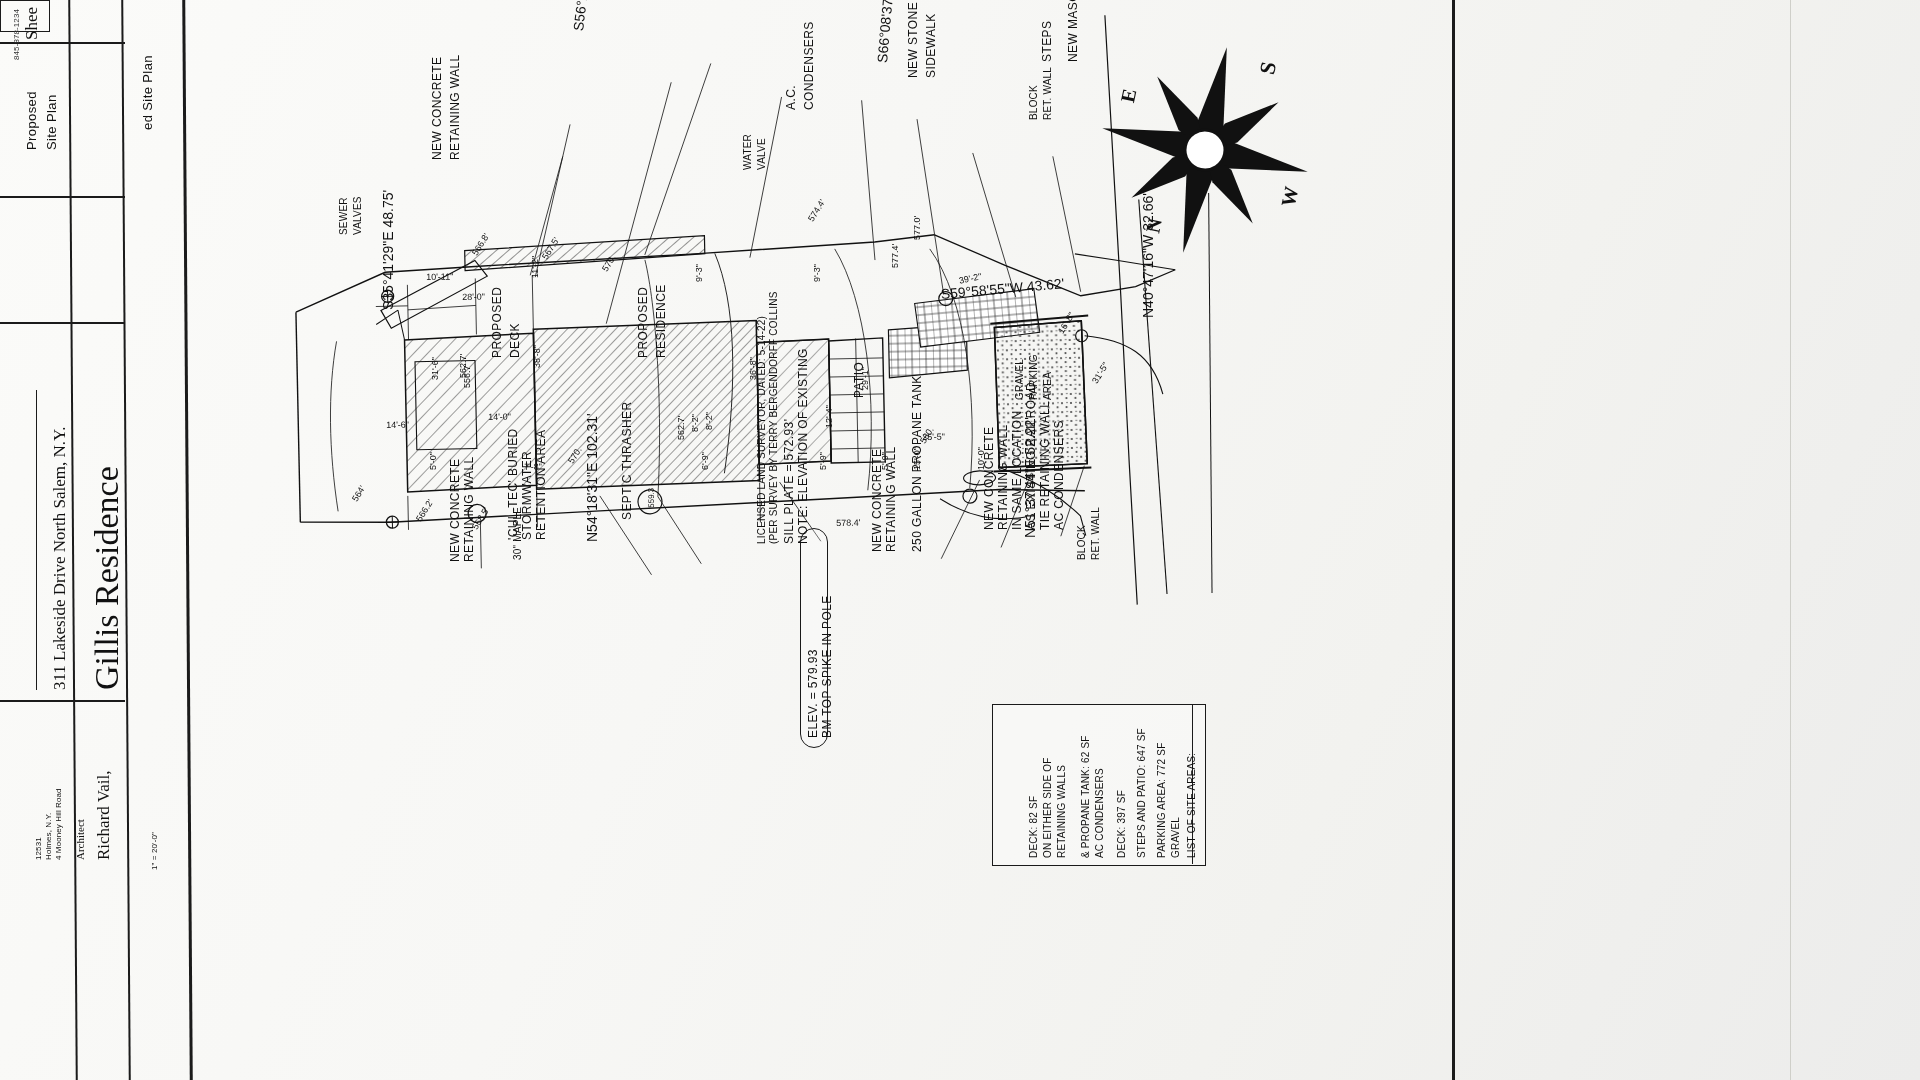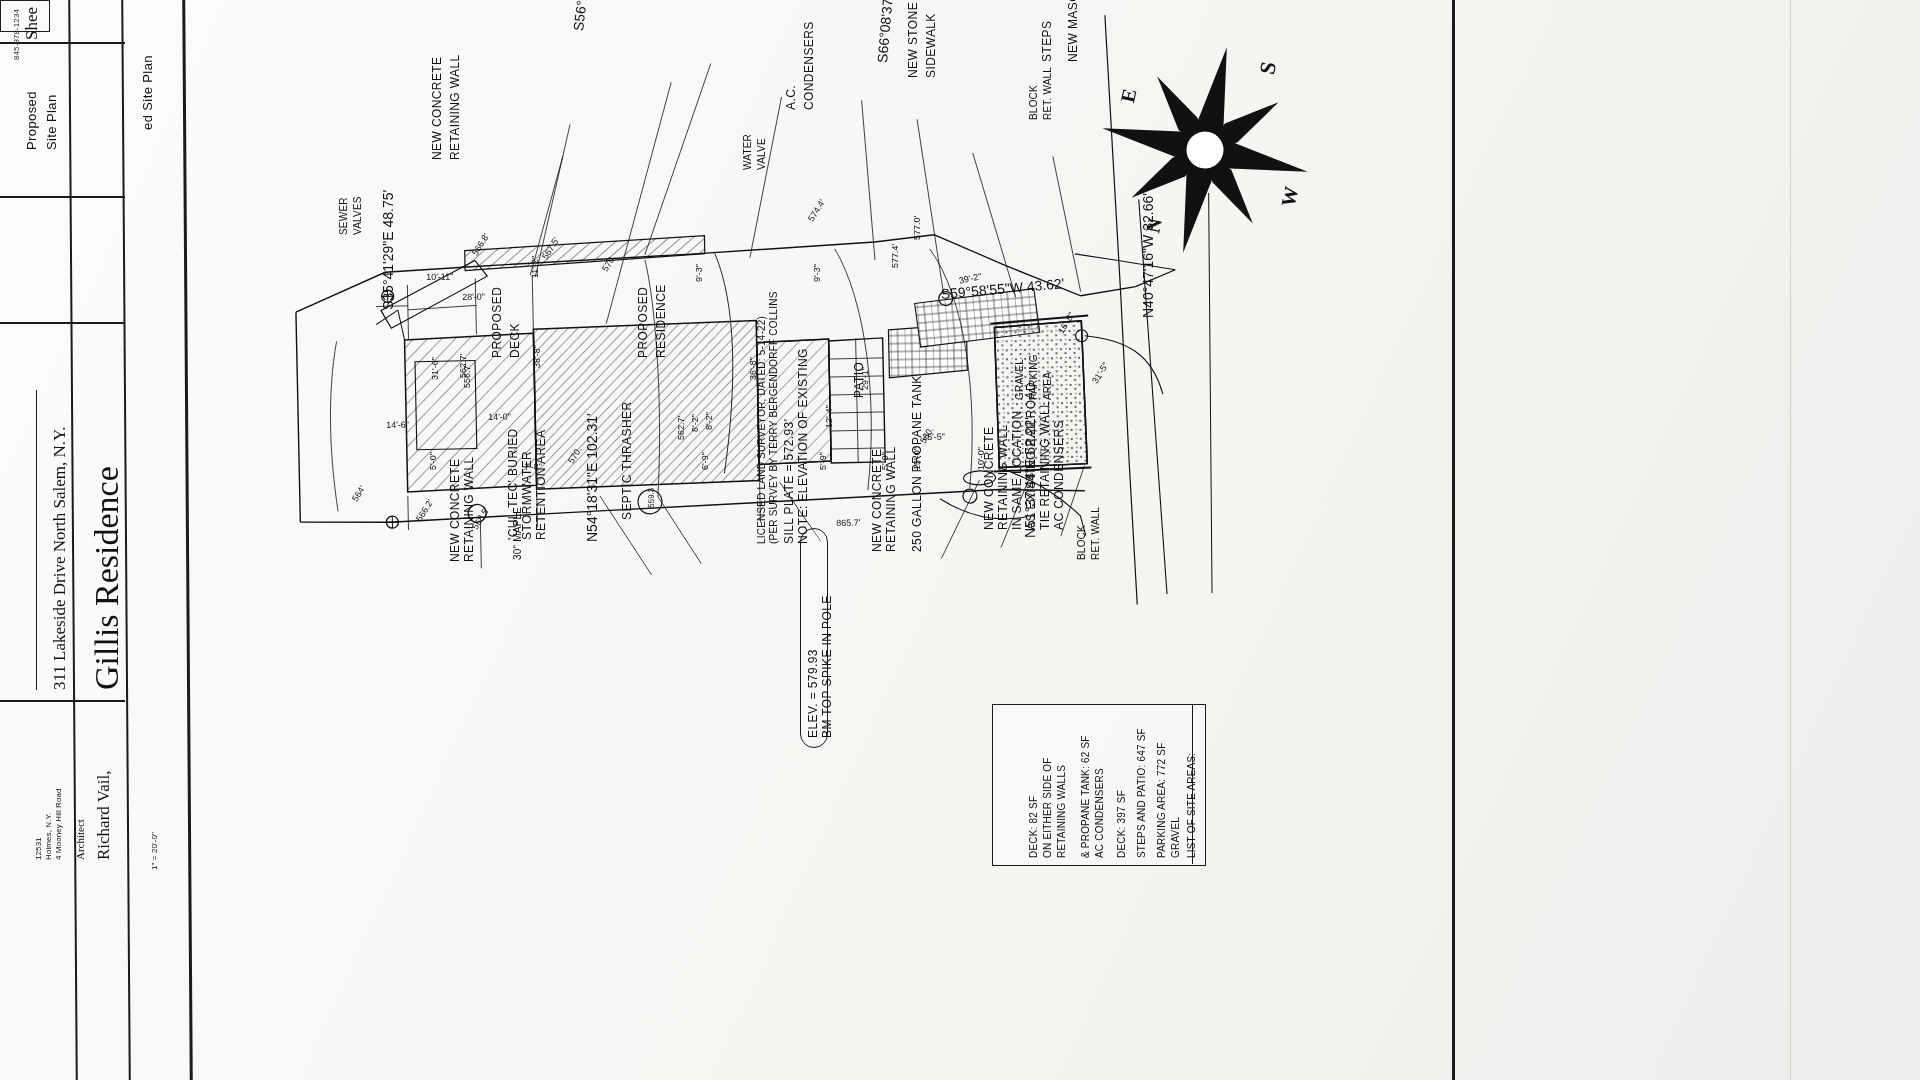--- a/index.html
+++ b/index.html
@@ -301,21 +301,21 @@
   <div class="txt dim rot" style="left:470px;top:252px;transform:rotate(-58deg);transform-origin:0 0;">566.8'</div>
   <div class="txt dim rot" style="left:540px;top:256px;transform:rotate(-58deg);transform-origin:0 0;">567.5'</div>
   <div class="txt dim rot" style="left:414px;top:518px;transform:rotate(-58deg);transform-origin:0 0;">566.2'</div>
   <div class="txt dim rot" style="left:470px;top:526px;transform:rotate(-58deg);transform-origin:0 0;">568.5'</div>
   <div class="txt dim rot" style="left:458px;top:378px;transform:rotate(-90deg);transform-origin:0 0;">562.7'</div>
   <div class="txt dim rot" style="left:676px;top:440px;transform:rotate(-90deg);transform-origin:0 0;">562.7'</div>
   <div class="txt dim rot" style="left:462px;top:388px;transform:rotate(-90deg);transform-origin:0 0;">556.7'</div>
   <div class="txt dim rot" style="left:912px;top:240px;transform:rotate(-90deg);transform-origin:0 0;">577.0'</div>
   <div class="txt dim rot" style="left:890px;top:268px;transform:rotate(-90deg);transform-origin:0 0;">577.4'</div>
   <div class="txt dim rot" style="left:806px;top:218px;transform:rotate(-58deg);transform-origin:0 0;">574.4'</div>
-  <div class="txt dim rot" style="left:836px;top:518px;transform:rotate(-1deg);">865.7'</div>
+  <div class="txt dim rot" style="left:836px;top:518px;transform:rotate(-1deg);">578.4'</div>
   <div class="txt dim rot" style="left:918px;top:440px;transform:rotate(-58deg);transform-origin:0 0;">560.</div>
 
   <div class="note-box" style="left:800px;top:528px;width:26px;height:218px;"></div>
   <div class="txt lbl rot" style="left:820px;top:738px;transform:rotate(-90deg);transform-origin:0 0;">BM TOP SPIKE IN POLE</div>
   <div class="txt lbl rot" style="left:806px;top:738px;transform:rotate(-90deg);transform-origin:0 0;">ELEV. = 579.93</div>
 
   <div class="txt lbl rot" style="left:796px;top:544px;transform:rotate(-90deg);transform-origin:0 0;">NOTE: ELEVATION OF EXISTING</div>
   <div class="txt lbl rot" style="left:782px;top:544px;transform:rotate(-90deg);transform-origin:0 0;">SILL PLATE = 572.93'</div>
   <div class="txt lbl-sm rot" style="left:768px;top:544px;transform:rotate(-90deg);transform-origin:0 0;">(PER SURVEY BY TERRY BERGENDORFF COLLINS</div>
   <div class="txt lbl-sm rot" style="left:756px;top:544px;transform:rotate(-90deg);transform-origin:0 0;">LICENSED LAND SURVEYOR, DATED: 5-14-22)</div>

